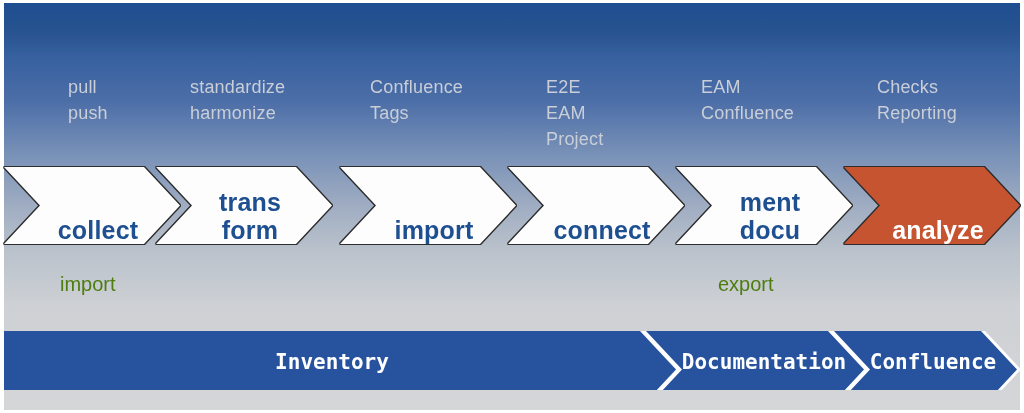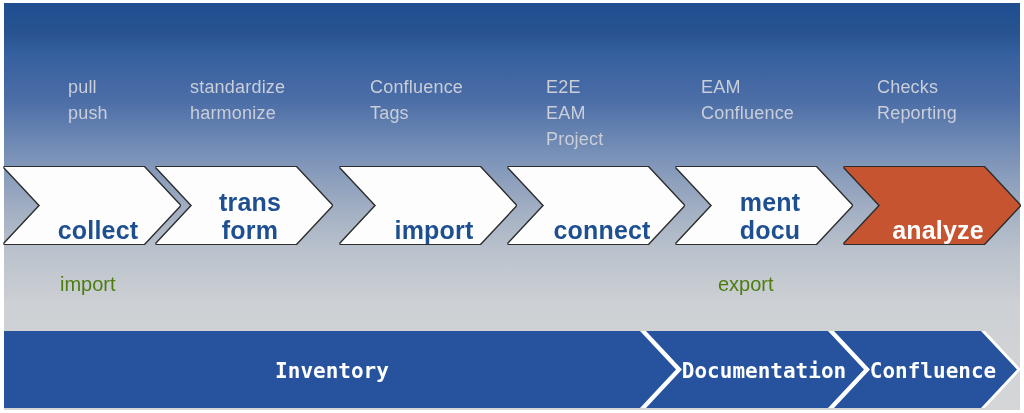--- a/index.html
+++ b/index.html
@@ -37,21 +37,21 @@
     text-align:center;letter-spacing:.2px;
   }
   .chev .stage-text span{display:block;}
   .chev.accent{background:#c65431;}
   .chev.accent .stage-text{color:#ffffff;}
   
   .note{
     position:absolute;top:273px;color:#4d7c0f;font-size:20px;line-height:22px;
   }
   
-  .band{position:absolute;left:4px;top:331px;width:1016px;height:77px;}
+  .band{position:absolute;left:4px;top:331px;width:1016px;height:59px;}
   .band-back{
     position:absolute;inset:0;background:#ffffff;
     clip-path:polygon(0 0,981px 0,1017px 38.5px,981px 77px,0 77px);
   }
   .band-chev{position:absolute;inset:0;background:#26529e;}
   .band-chev.inv{clip-path:polygon(0 0,636px 0,672px 38.5px,636px 77px,0 77px);}
   .band-chev.doc{clip-path:polygon(642px 0,824px 0,860px 38.5px,824px 77px,642px 77px,678px 38.5px);}
   .band-chev.gov{clip-path:polygon(830px 0,977px 0,1013px 38.5px,977px 77px,830px 77px,866px 38.5px);}
   .band-label{
     position:absolute;top:50%;transform:translate(-50%,-46%);

